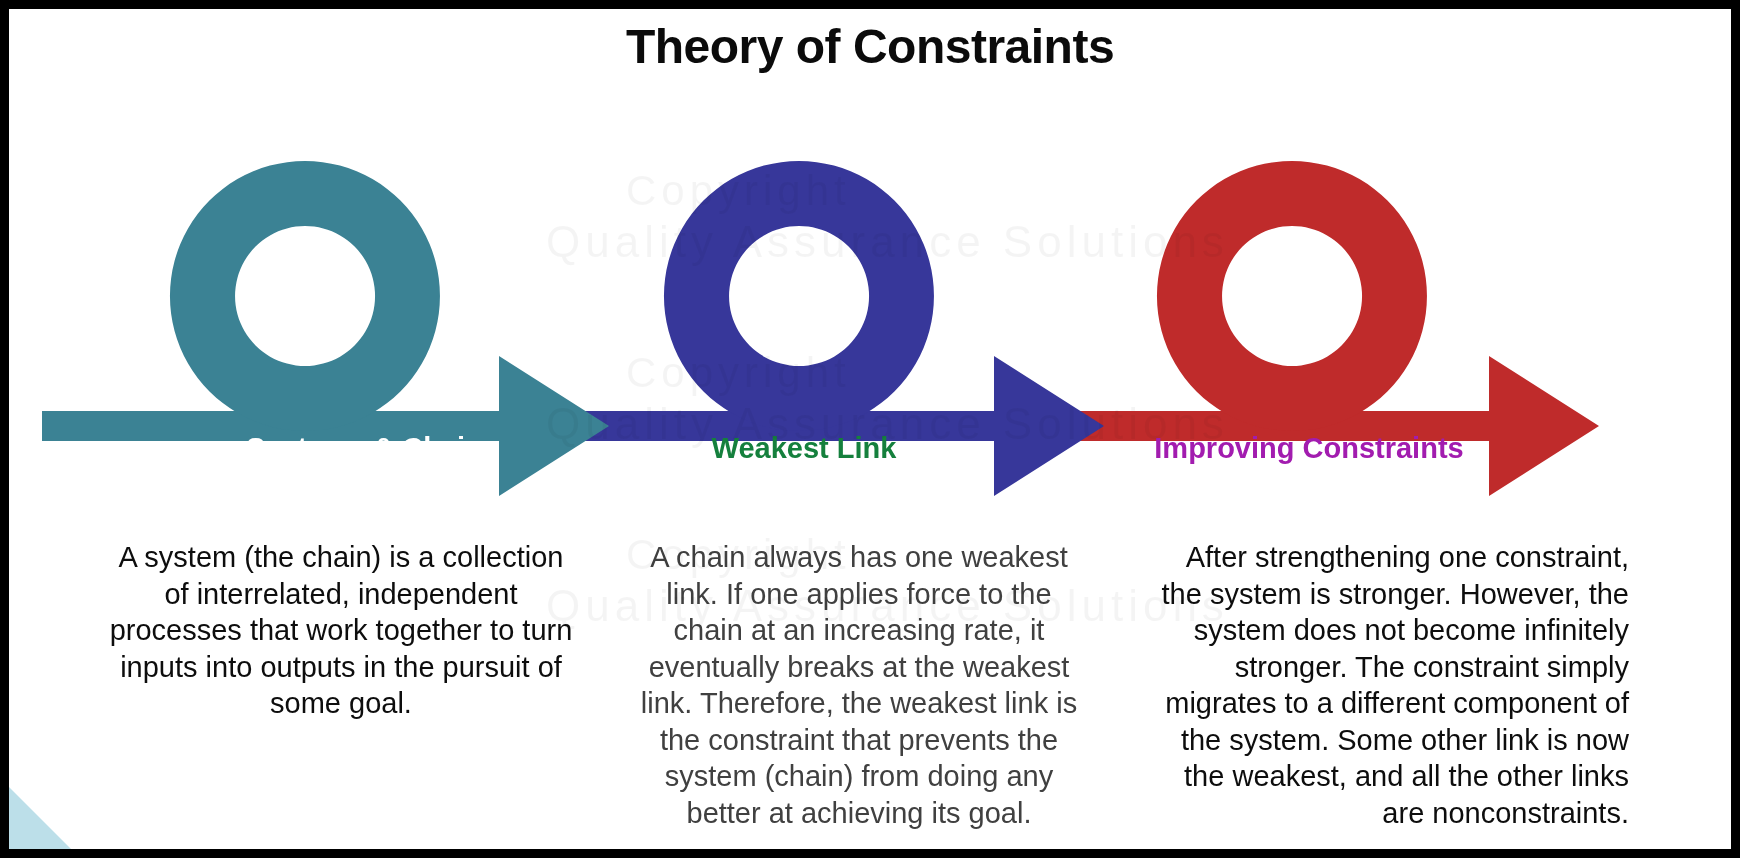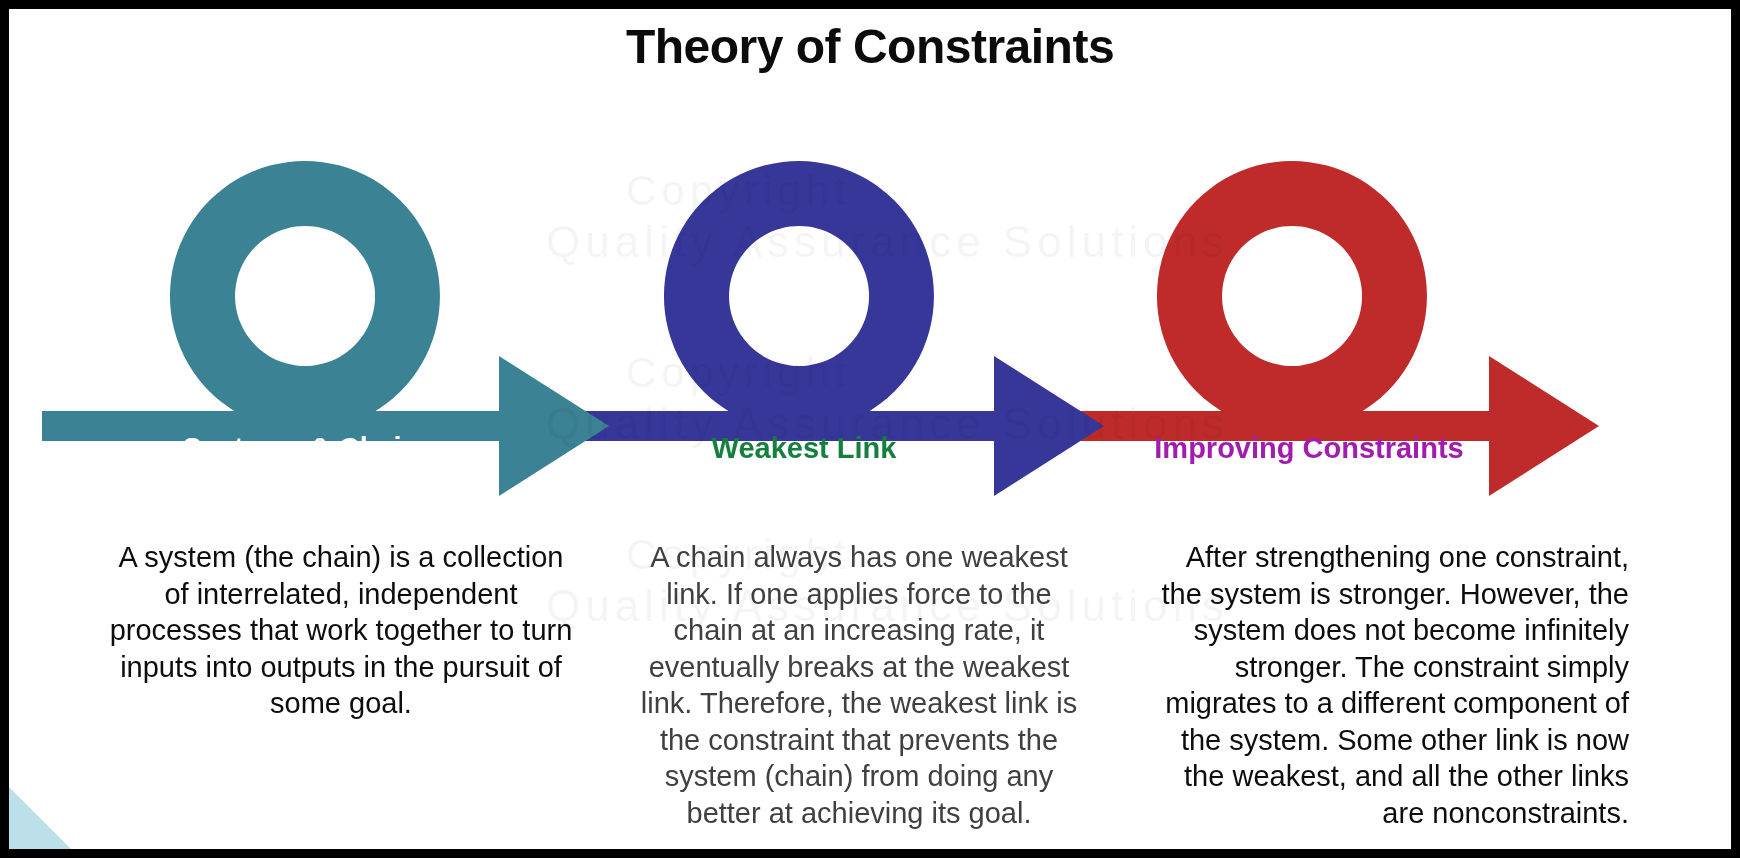--- a/index.html
+++ b/index.html
@@ -96,21 +96,21 @@
   .stage-label {
     position: absolute;
     color: #ffffff;
     font-family: "Liberation Sans", sans-serif;
     font-weight: bold;
     font-size: 29px;
     white-space: nowrap;
     text-align: center;
     z-index: 25;
   }
-  #label-0 { left: 110px;  top: 423px; width: 380px; }
+  #label-0 { left: 110px;  top: 423px; width: 380px; text-align: right; }
   #label-1 { left: 620px;  top: 423px; width: 350px; }
   #label-2 { left: 1090px; top: 423px; width: 420px; }
 
   
   #descriptions {
     position: absolute;
     left: 0;
     top: 530px;
     width: 1740px;
     z-index: 20;

